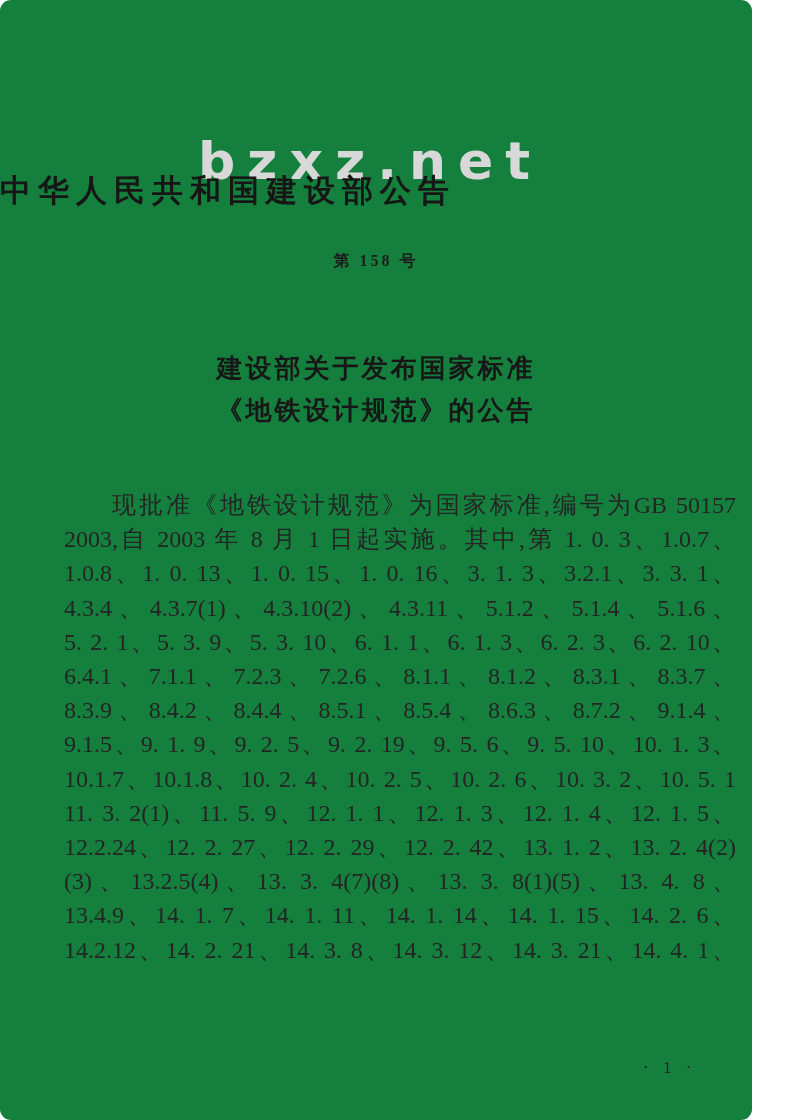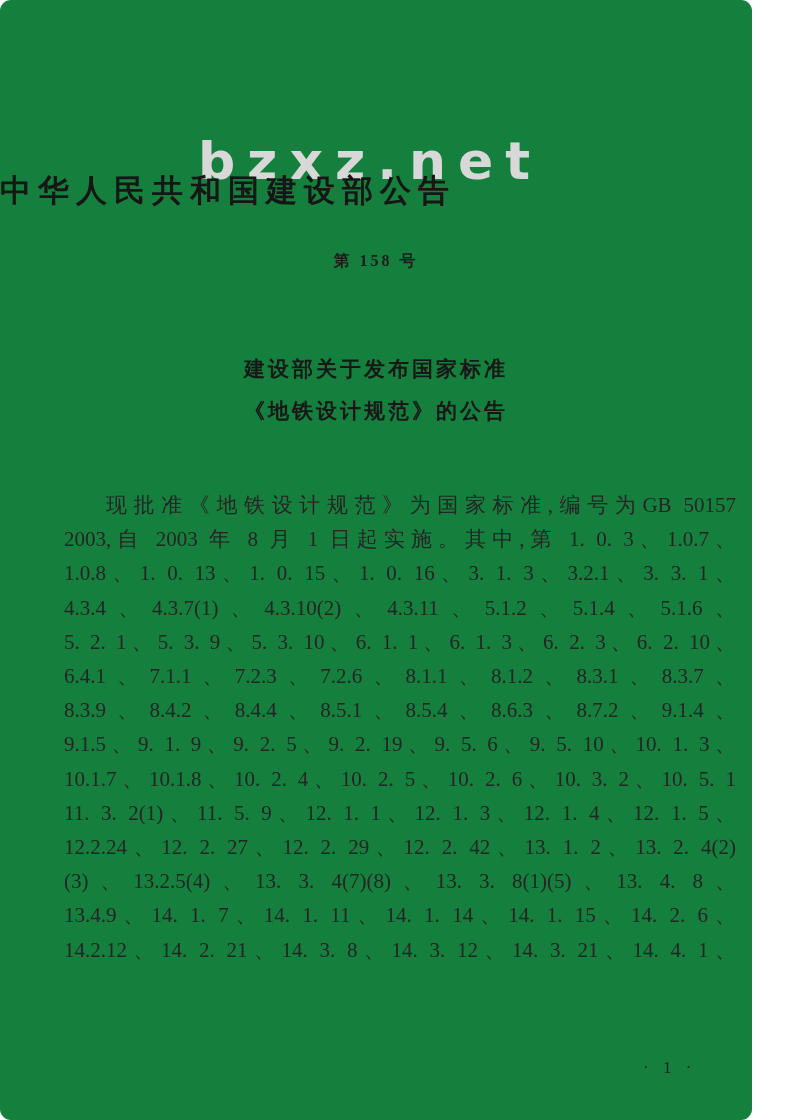--- a/index.html
+++ b/index.html
@@ -55,32 +55,32 @@
     color: #1c1c1c;
     z-index: 2;
   }
   .subtitle {
     position: absolute;
     top: 348px;
     left: 0;
     width: 100%;
     text-align: center;
     font-weight: bold;
-    font-size: 21px;
+    font-size: 26px;
     line-height: 42px;
     letter-spacing: 3px;
     color: #171717;
     z-index: 2;
   }
   .body-text {
     position: absolute;
     top: 488px;
     left: 64px;
     width: 672px;
-    font-size: 21px;
+    font-size: 24px;
     color: #242424;
     z-index: 2;
   }
   .body-line {
     line-height: 34.2px;
     text-align: justify;
     text-align-last: justify;
     white-space: normal;
   }
   .body-line.indent { text-indent: 2em; }

